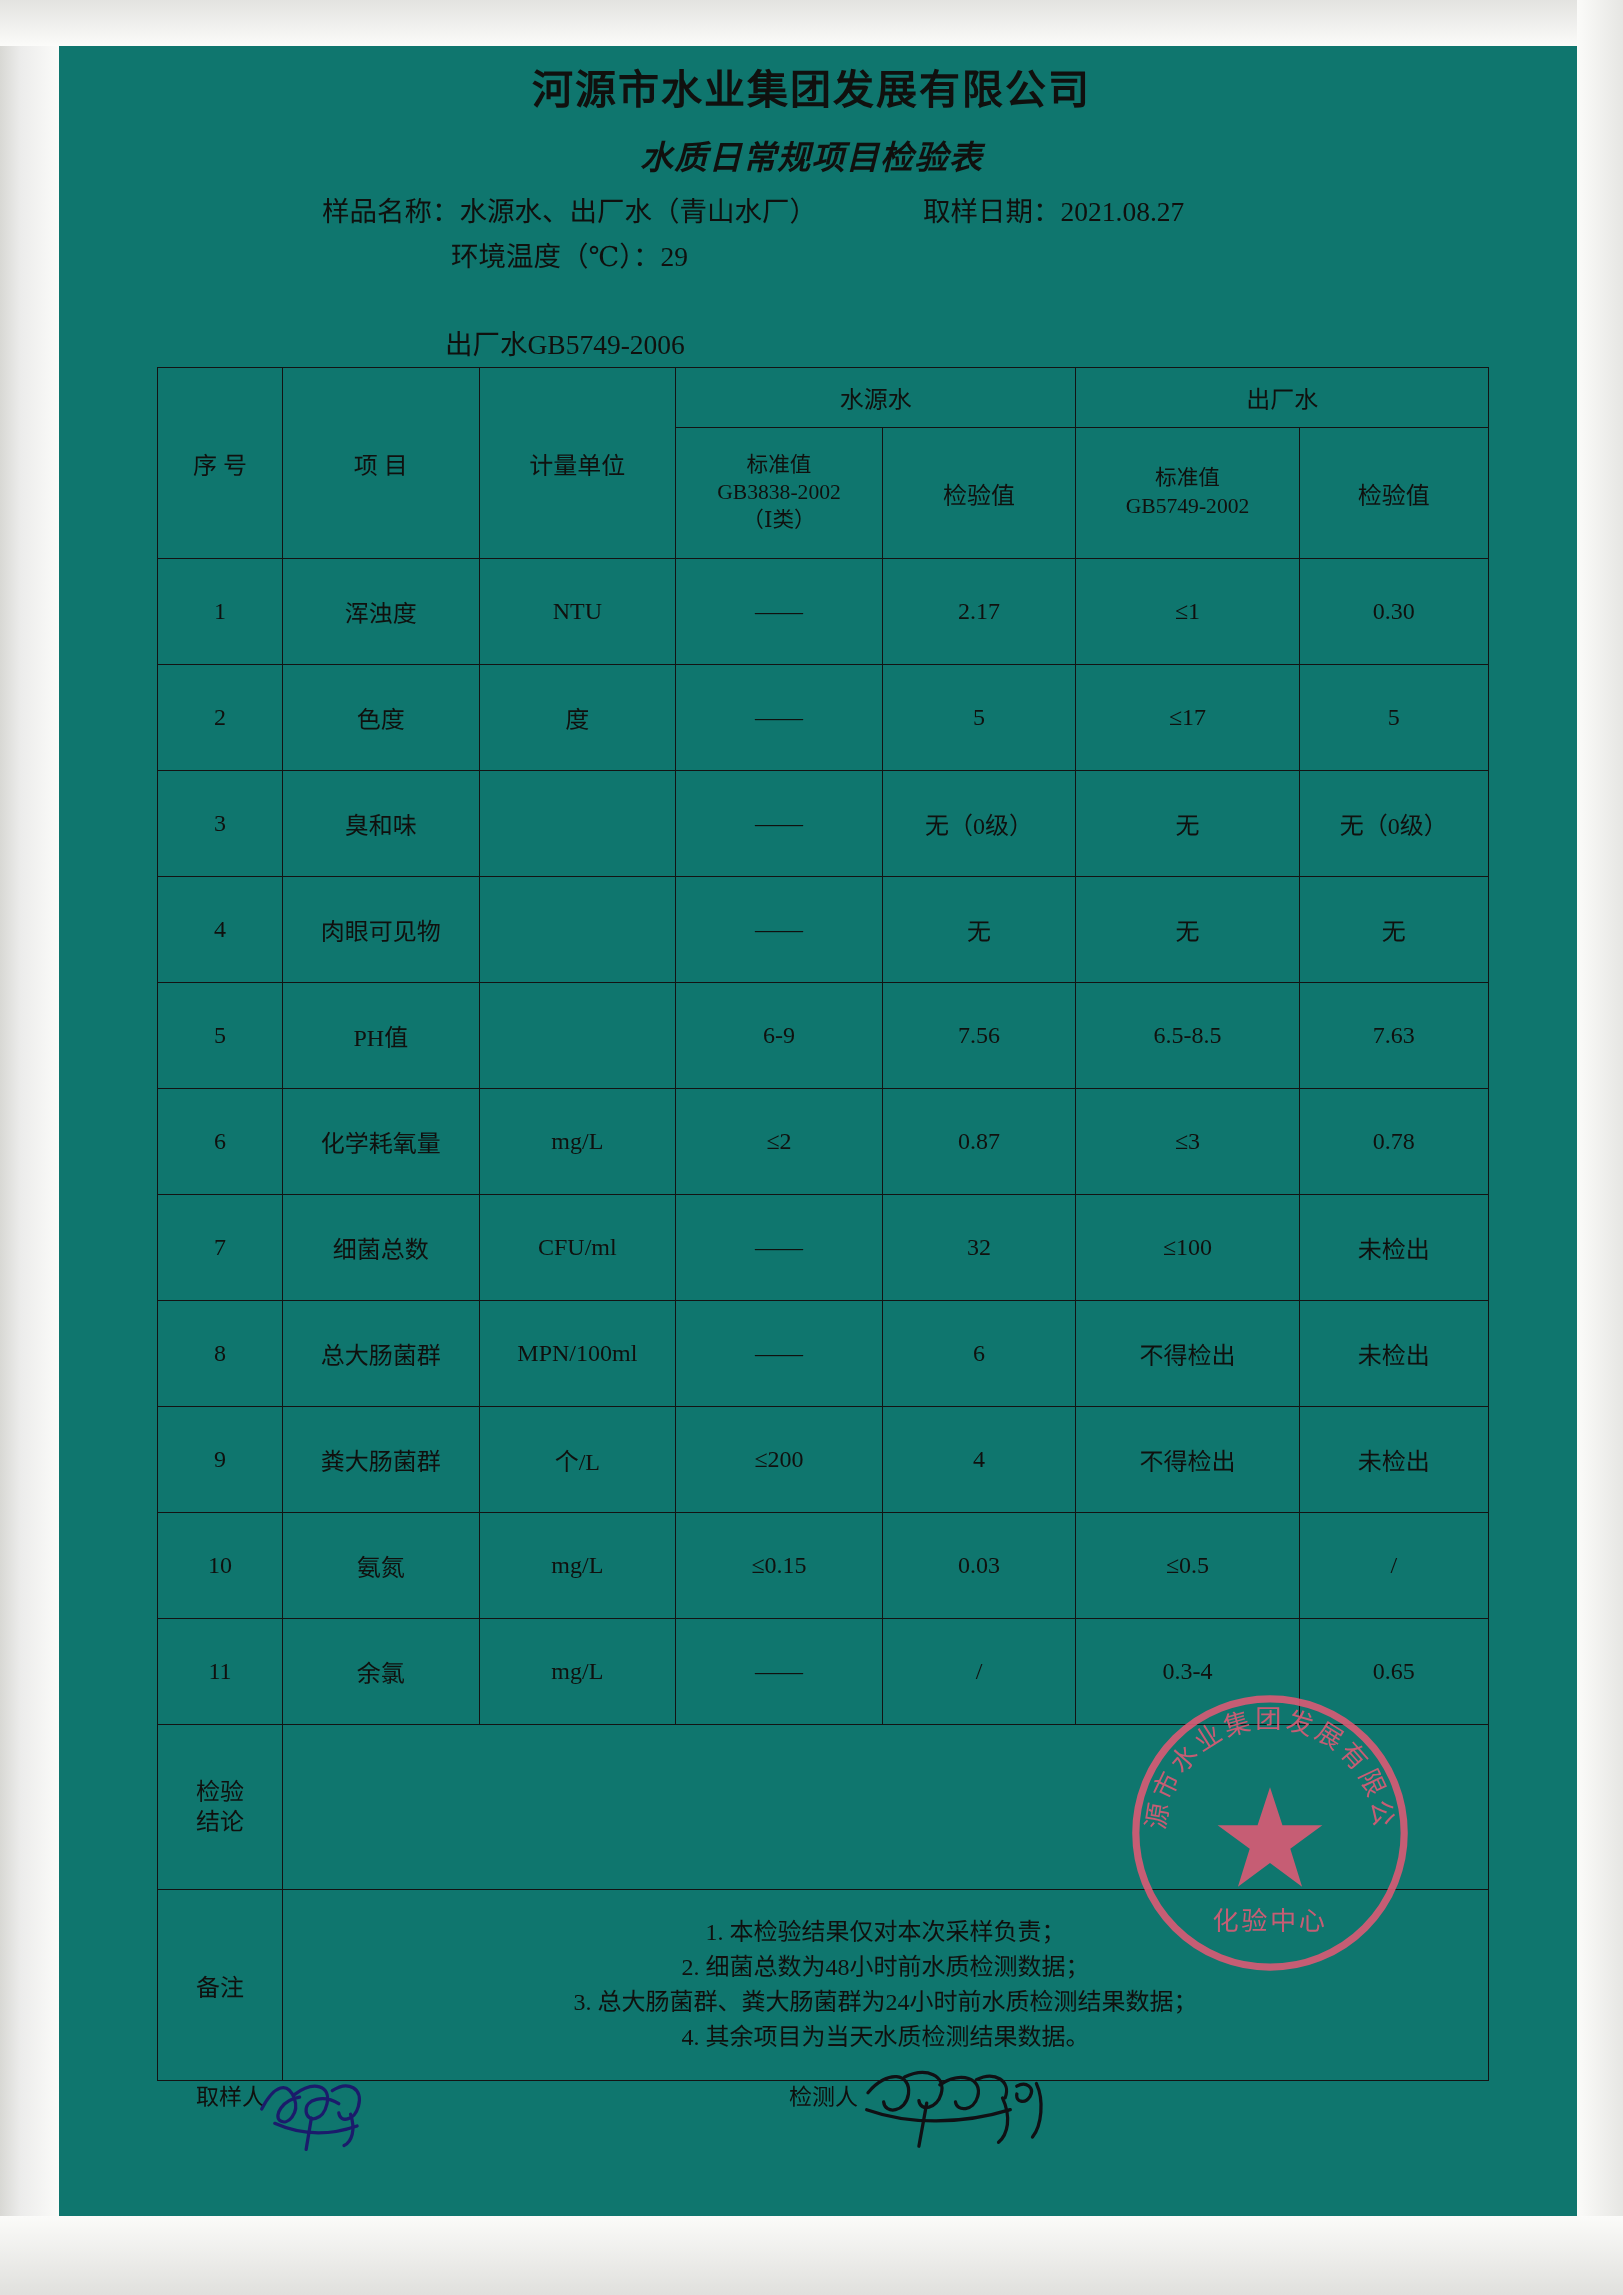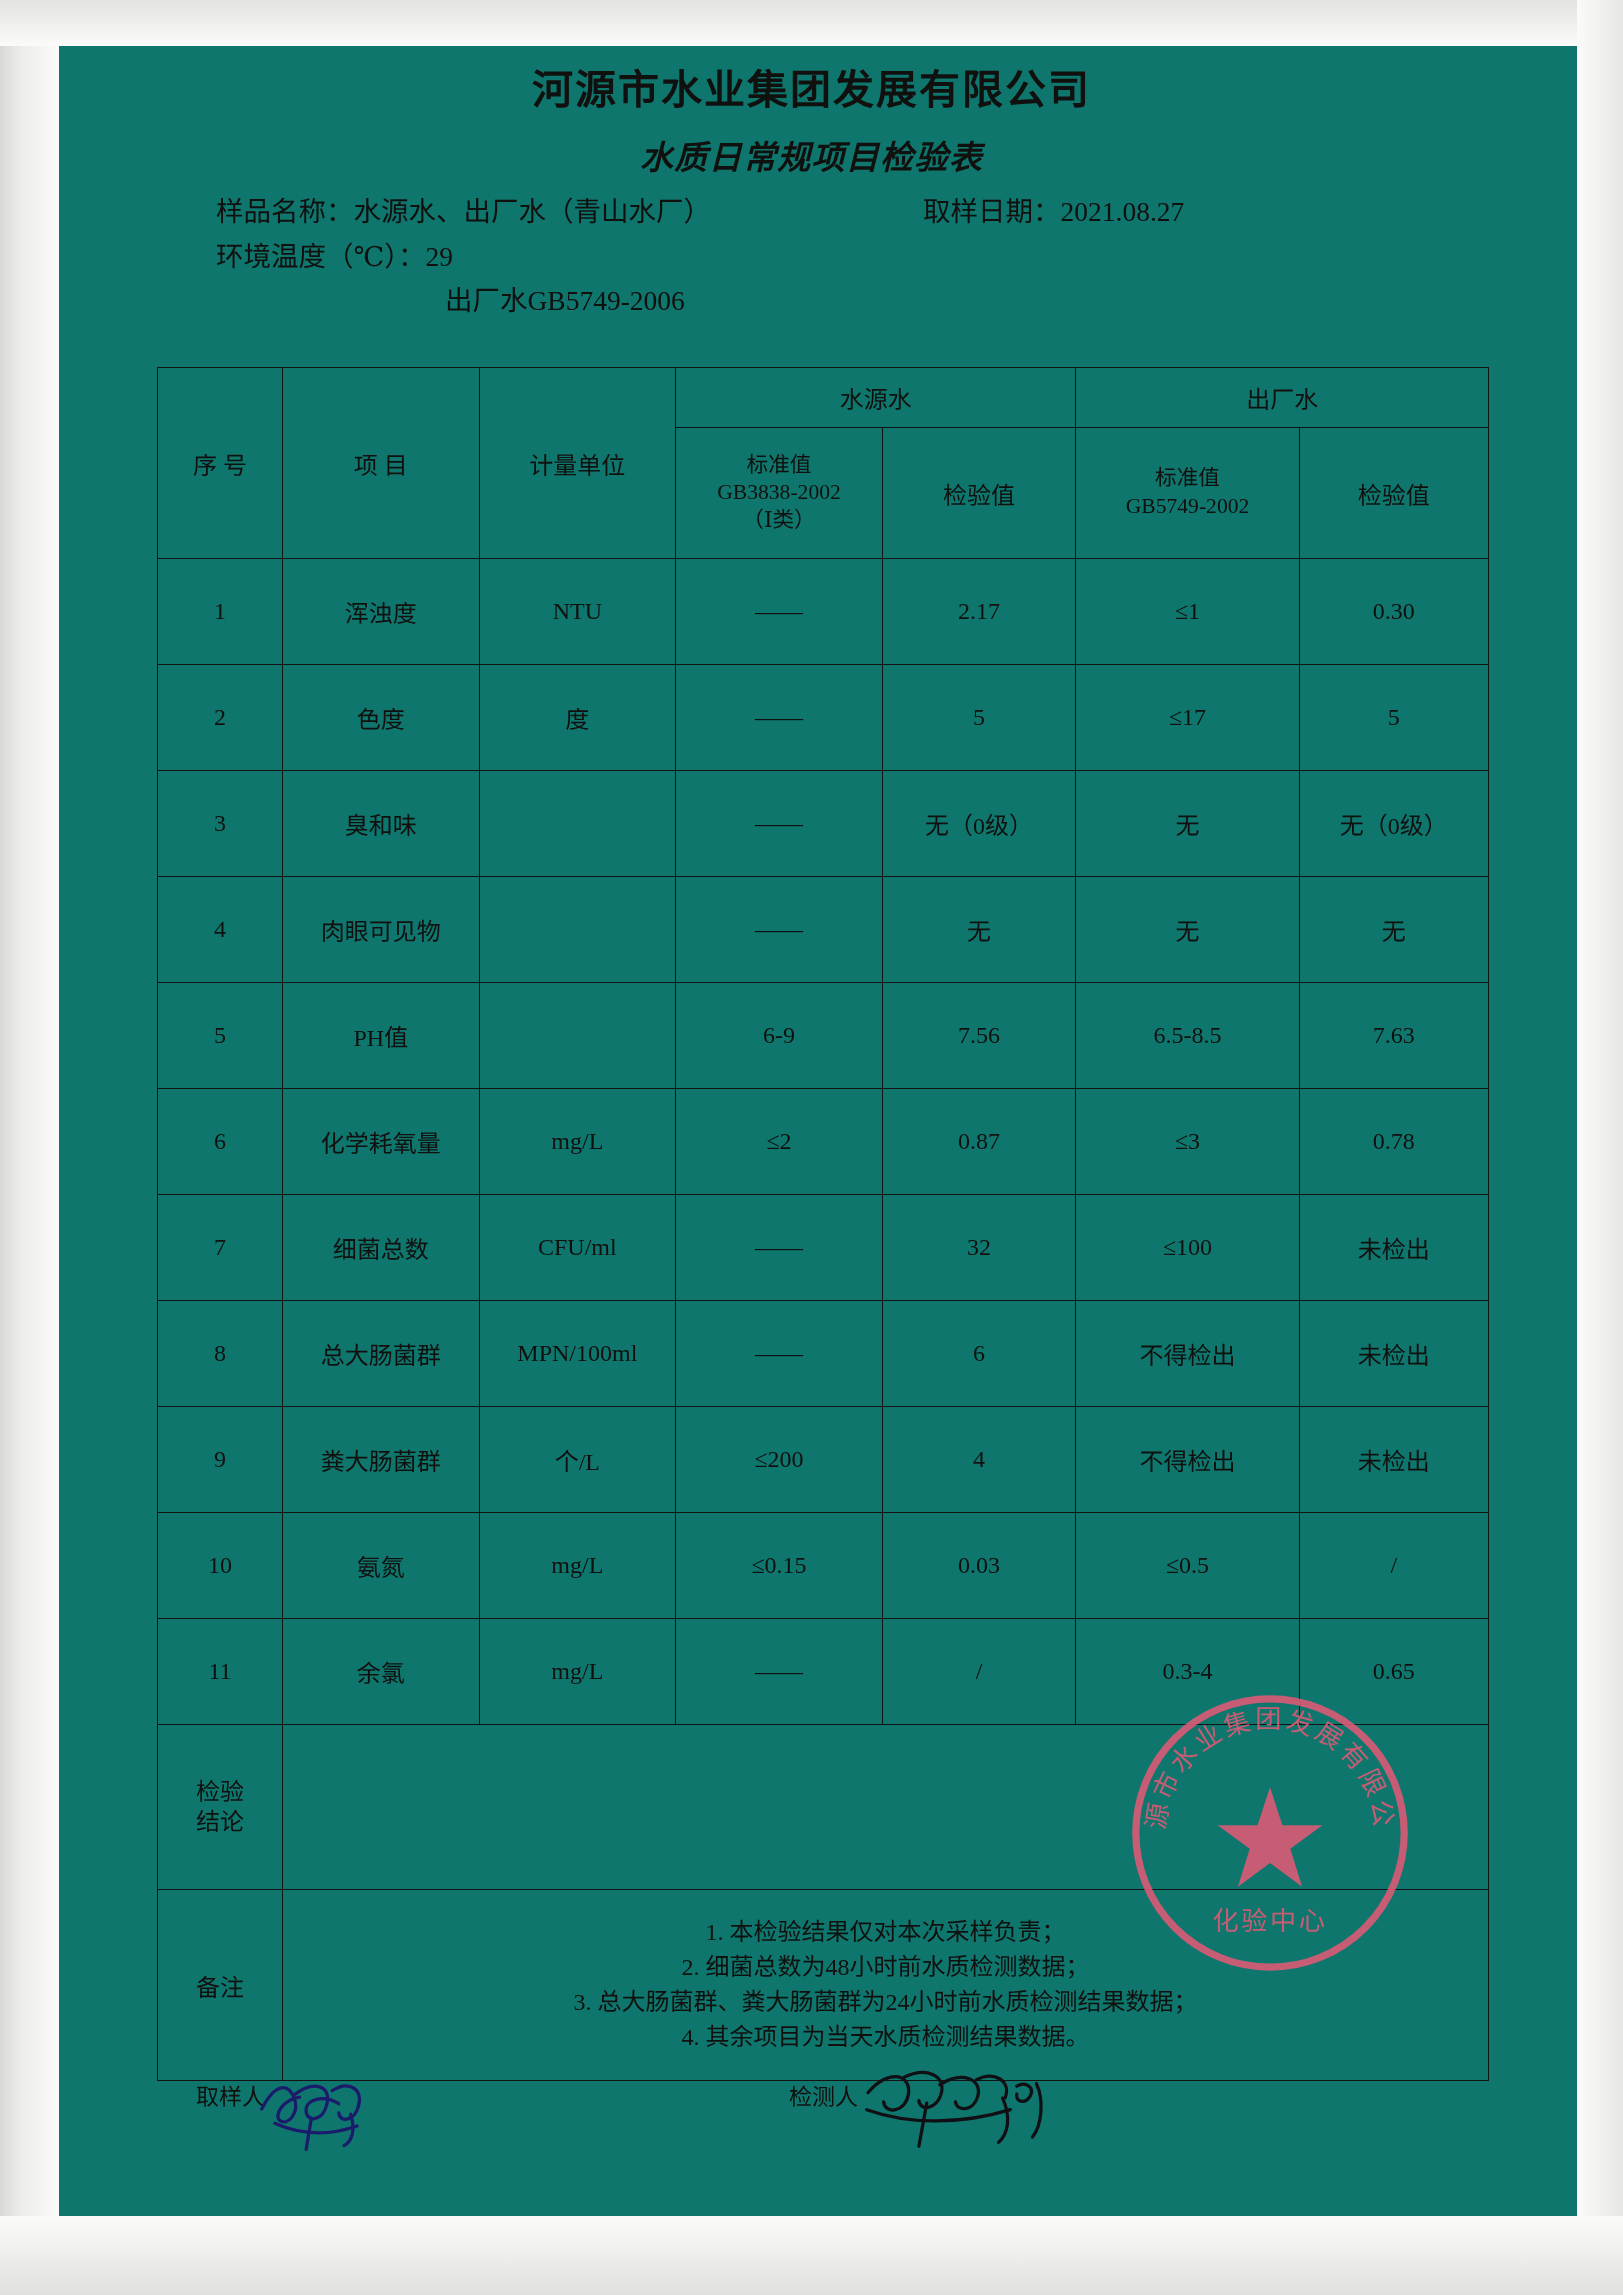--- a/index.html
+++ b/index.html
@@ -72,25 +72,26 @@
     left: 216px;
     top: 190px;
     width: 1244px;
     font-size: 27.5px;
     line-height: 1.62;
   }
   .meta-row {
     display: flex;
     align-items: baseline;
     white-space: nowrap;
+    text-align: center;
   }
   .meta-left { width: 707px; }
   .meta-right { }
   .meta-row.r3 { justify-content: flex-start; }
-  .meta-right-indent { margin-left: 229px; }
+  .meta-right-indent { margin-left: 229px; margin-top: 44px; }
 
   table.main {
     position: absolute;
     left: 157px;
     top: 367px;
     width: 1332px;
     border-collapse: collapse;
     table-layout: fixed;
   }
   table.main td, table.main th {

